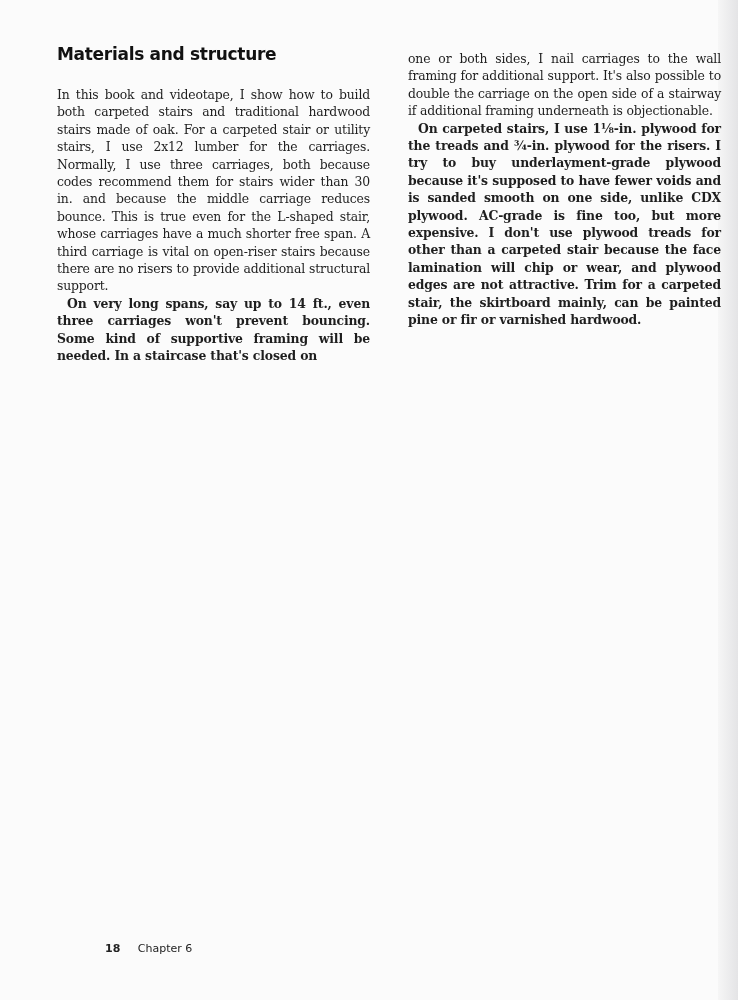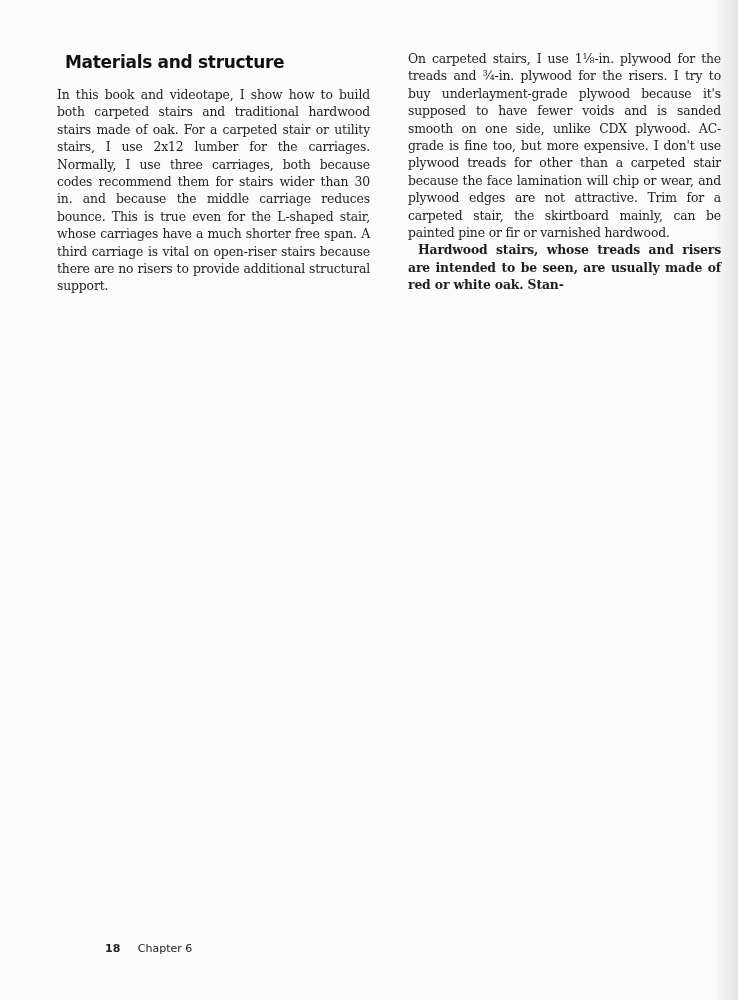--- a/index.html
+++ b/index.html
@@ -12,21 +12,21 @@
   }
   .edge-shadow {
     position: absolute; top: 0; right: 0; width: 20px; height: 1000px;
     background: linear-gradient(to right, #f6f6f6, #e4e4e6);
   }
   .heading {
     position: absolute; left: 57px; top: 44px;
     font-family: "DejaVu Sans", sans-serif;
     font-size: 17px; font-weight: bold; letter-spacing: -0.3px;
     color: #111;
-    margin: 8px;
+    margin: 0;
   }
   .col {
     position: absolute; top: 86px; width: 313px;
     font-size: 12.4px; line-height: 17.4px;
     text-align: justify; hyphens: manual;
     letter-spacing: -0.15px;
   }
   .col.left { left: 57px; top: 86px; }
   .col.right { left: 408px; top: 50px; }
   .col p { margin: 0; text-indent: 0; }
@@ -40,23 +40,24 @@
 </style>
 </head>
 <body>
 
 <div class="edge-shadow"></div>
 
 <h2 class="heading">Materials and structure</h2>
 
 <div class="col left">
   <p>In this book and videotape, I show how to build both car­peted stairs and traditional hardwood stairs made of oak. For a carpeted stair or utility stairs, I use 2x12 lumber for the carriages. Normally, I use three carriages, both be­cause codes recommend them for stairs wider than 30 in. and because the middle carriage reduces bounce. This is true even for the L-shaped stair, whose carriages have a much shorter free span. A third carriage is vital on open-riser stairs because there are no risers to provide addi­tional structural support.</p>
+  <p>On very long spans, say up to 14 ft., even three car­riages won't prevent bouncing. Some kind of supportive framing will be needed. In a staircase that's closed on</p>
 </div>
 
 <div class="col right">
+  <p class="first">one or both sides, I nail carriages to the wall framing for additional support. It's also possible to double the car­riage on the open side of a stairway if additional framing underneath is objectionable.</p>
   <p>On carpeted stairs, I use 1⅛-in. plywood for the treads and ¾-in. plywood for the risers. I try to buy underlayment-grade plywood because it's supposed to have fewer voids and is sanded smooth on one side, unlike CDX plywood. AC-grade is fine too, but more expensive. I don't use ply­wood treads for other than a carpeted stair because the face lamination will chip or wear, and plywood edges are not attractive. Trim for a carpeted stair, the skirtboard mainly, can be painted pine or fir or varnished hardwood.</p>
-  <p>Hardwood stairs, whose treads and risers are intended to be seen, are usually made of red or white oak. Stan-</p>
 </div>
 
 <div class="footer">
   <span class="pnum">18</span>
   <span>Chapter 6</span>
 </div>
 
 </body></html>

